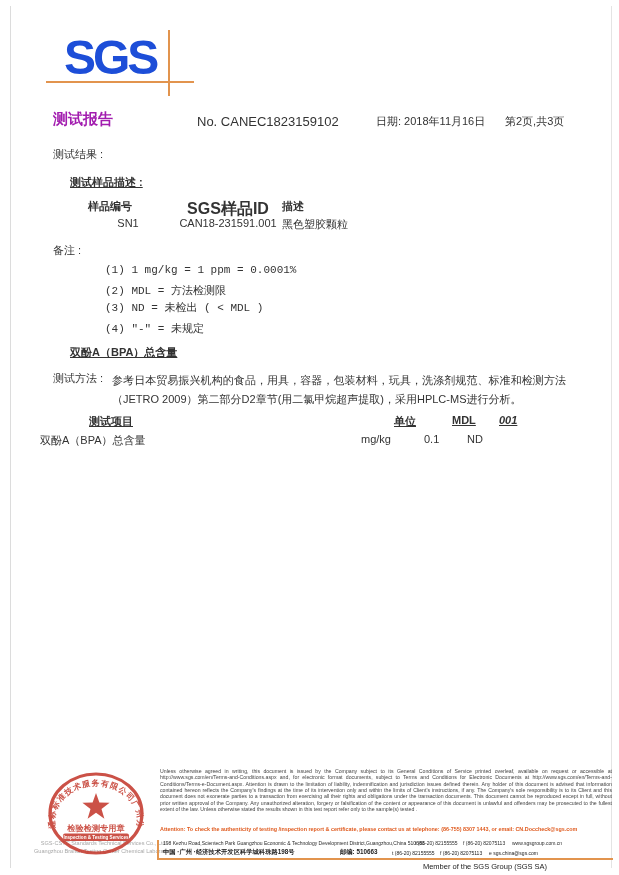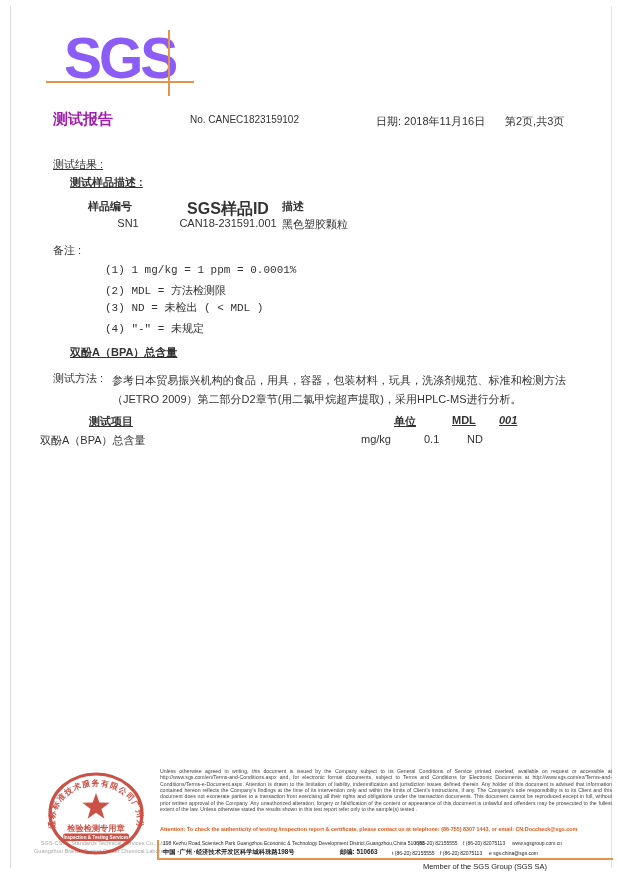--- a/index.html
+++ b/index.html
@@ -11,29 +11,29 @@
     font-family: "Liberation Sans", "DejaVu Sans", sans-serif;
     color: #333;
     overflow: hidden;
   }
   .edge-left  { position:absolute; left:10px; top:6px; width:1px; height:862px; background:#dcdcdc; }
   .edge-right { position:absolute; left:611px; top:6px; width:1px; height:862px; background:#e4e4e4; }
 
   
   .logo-text {
     position:absolute; left:64px; top:32px;
-    font-size:57px; font-weight:bold; letter-spacing:-3px;
-    color:#8b5cf6; line-height:52px;
+    font-size:48px; font-weight:bold; letter-spacing:-3px;
+    color:#1d4ed8; line-height:52px;
   }
   .logo-vline { position:absolute; left:168px; top:30px; width:2px; height:66px; background:#e2944e; }
   .logo-hline { position:absolute; left:46px; top:81px; width:148px; height:2px; background:#e2944e; }
 
   
   .title      { position:absolute; left:53px;  top:110px; font-size:15px; font-weight:bold; color:#a21caf; }
-  .report-no  { position:absolute; left:190px; top:114px; font-size:10px; }
+  .report-no  { position:absolute; left:197px; top:114px; font-size:13px; }
   .date       { position:absolute; left:376px; top:114px; font-size:11px; }
   .page-info  { position:absolute; left:505px; top:114px; font-size:11px; }
 
   .lbl   { position:absolute; font-size:11px; color:#333; }
   .bold  { font-weight:bold; }
   .ul    { text-decoration:underline;margin-left:17px; }
 
   
   .st-h1 { position:absolute; left:88px;  top:199px; width:80px;  text-align:left; font-size:11px; font-weight:bold; }
   .st-h2 { position:absolute; left:168px; top:199px; width:120px; text-align:center; font-size:16px; font-weight:bold; }
@@ -84,21 +84,21 @@
 
   <div class="logo-text">SGS</div>
   <div class="logo-vline"></div>
   <div class="logo-hline"></div>
 
   <div class="title">测试报告</div>
   <div class="report-no">No. CANEC1823159102</div>
   <div class="date">日期: 2018年11月16日</div>
   <div class="page-info">第2页,共3页</div>
 
-  <div class="lbl" style="left:53px; top:157px;text-decoration:underline;">测试结果 :</div>
+  <div class="lbl" style="left:53px; top:147px;">测试结果 :</div>
   <div class="lbl bold ul" style="left:53px; top:175px;">测试样品描述 :</div>
 
   <div class="st-h1">样品编号</div>
   <div class="st-h2">SGS样品ID</div>
   <div class="st-h3">描述</div>
   <div class="st-c1">SN1</div>
   <div class="st-c2">CAN18-231591.001</div>
   <div class="st-c3">黑色塑胶颗粒</div>
 
   <div class="lbl" style="left:53px; top:243px;">备注 :</div>

